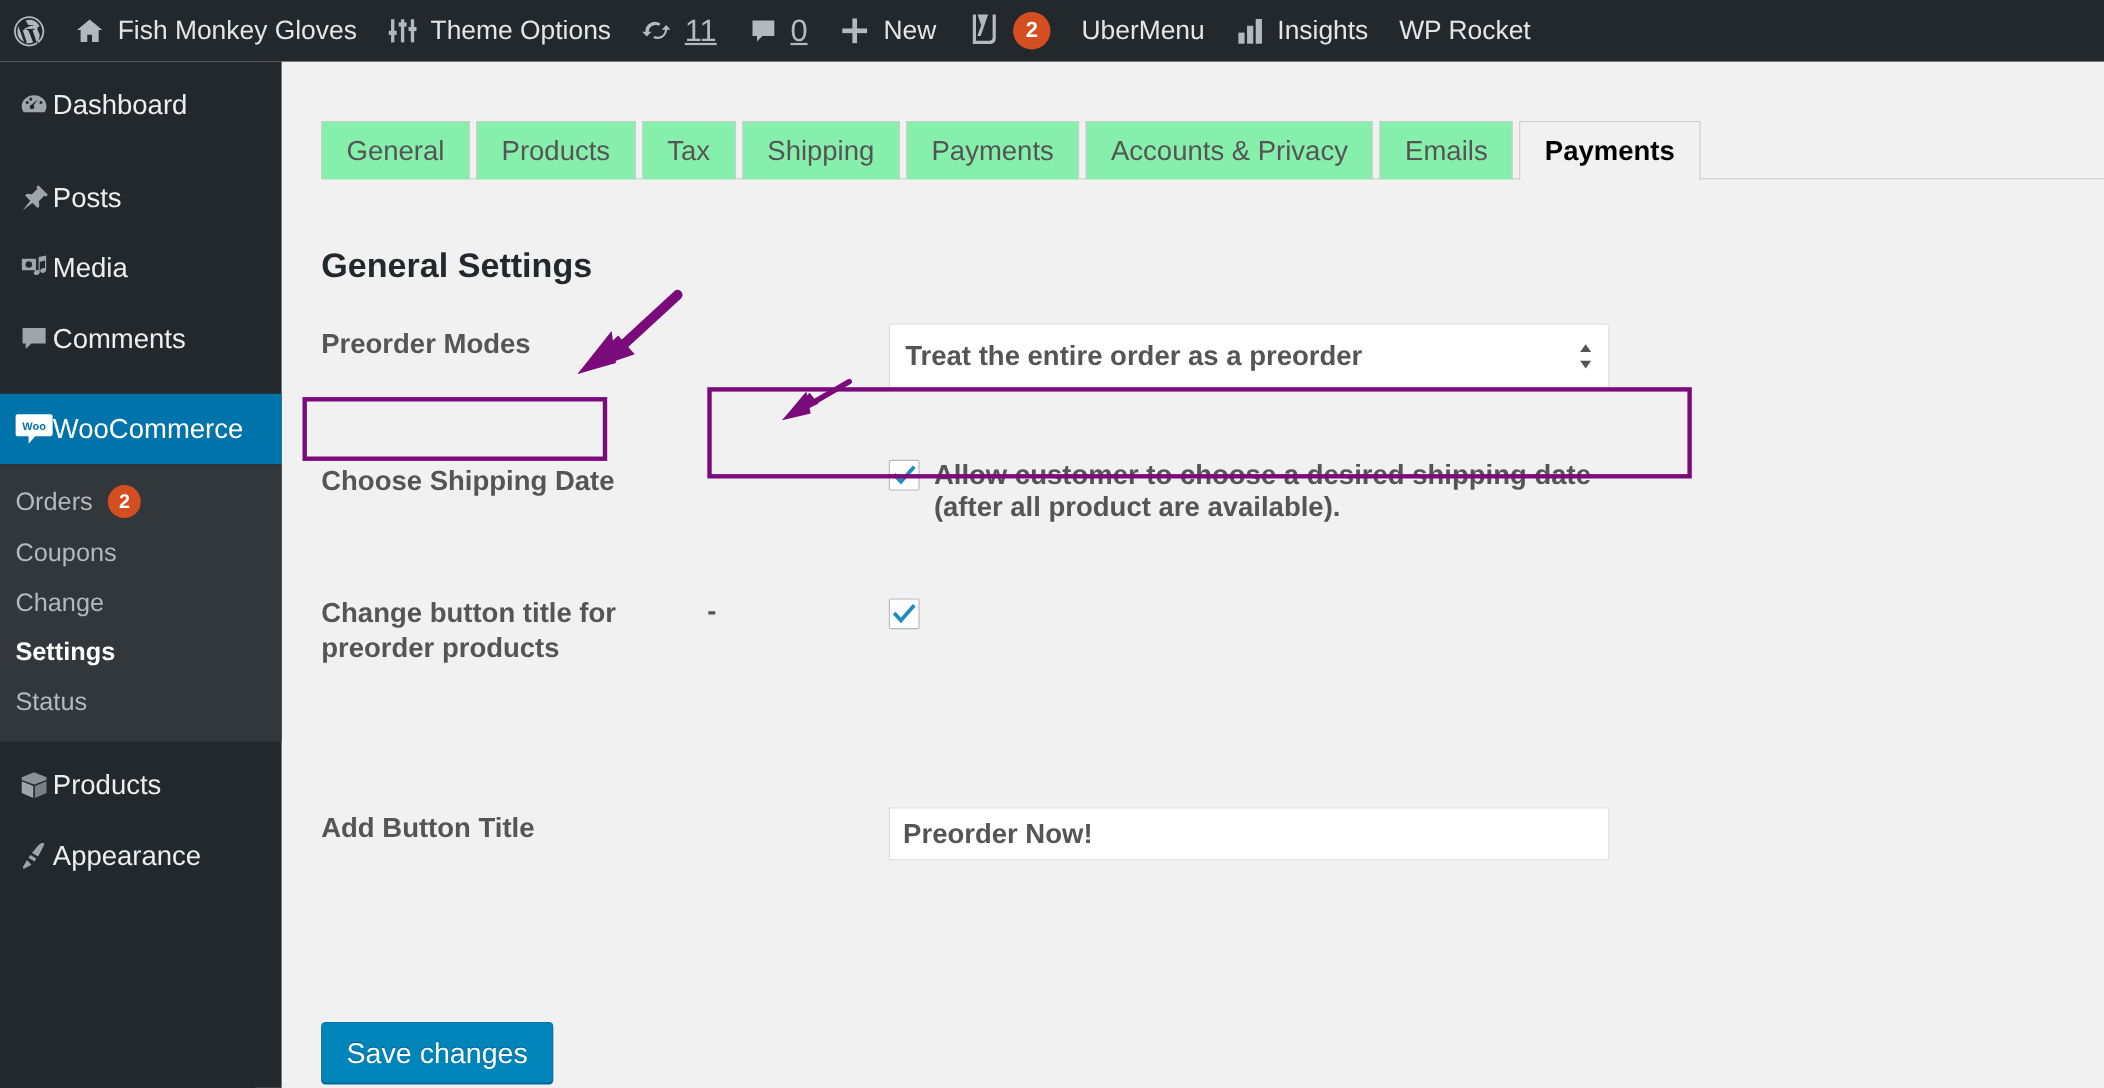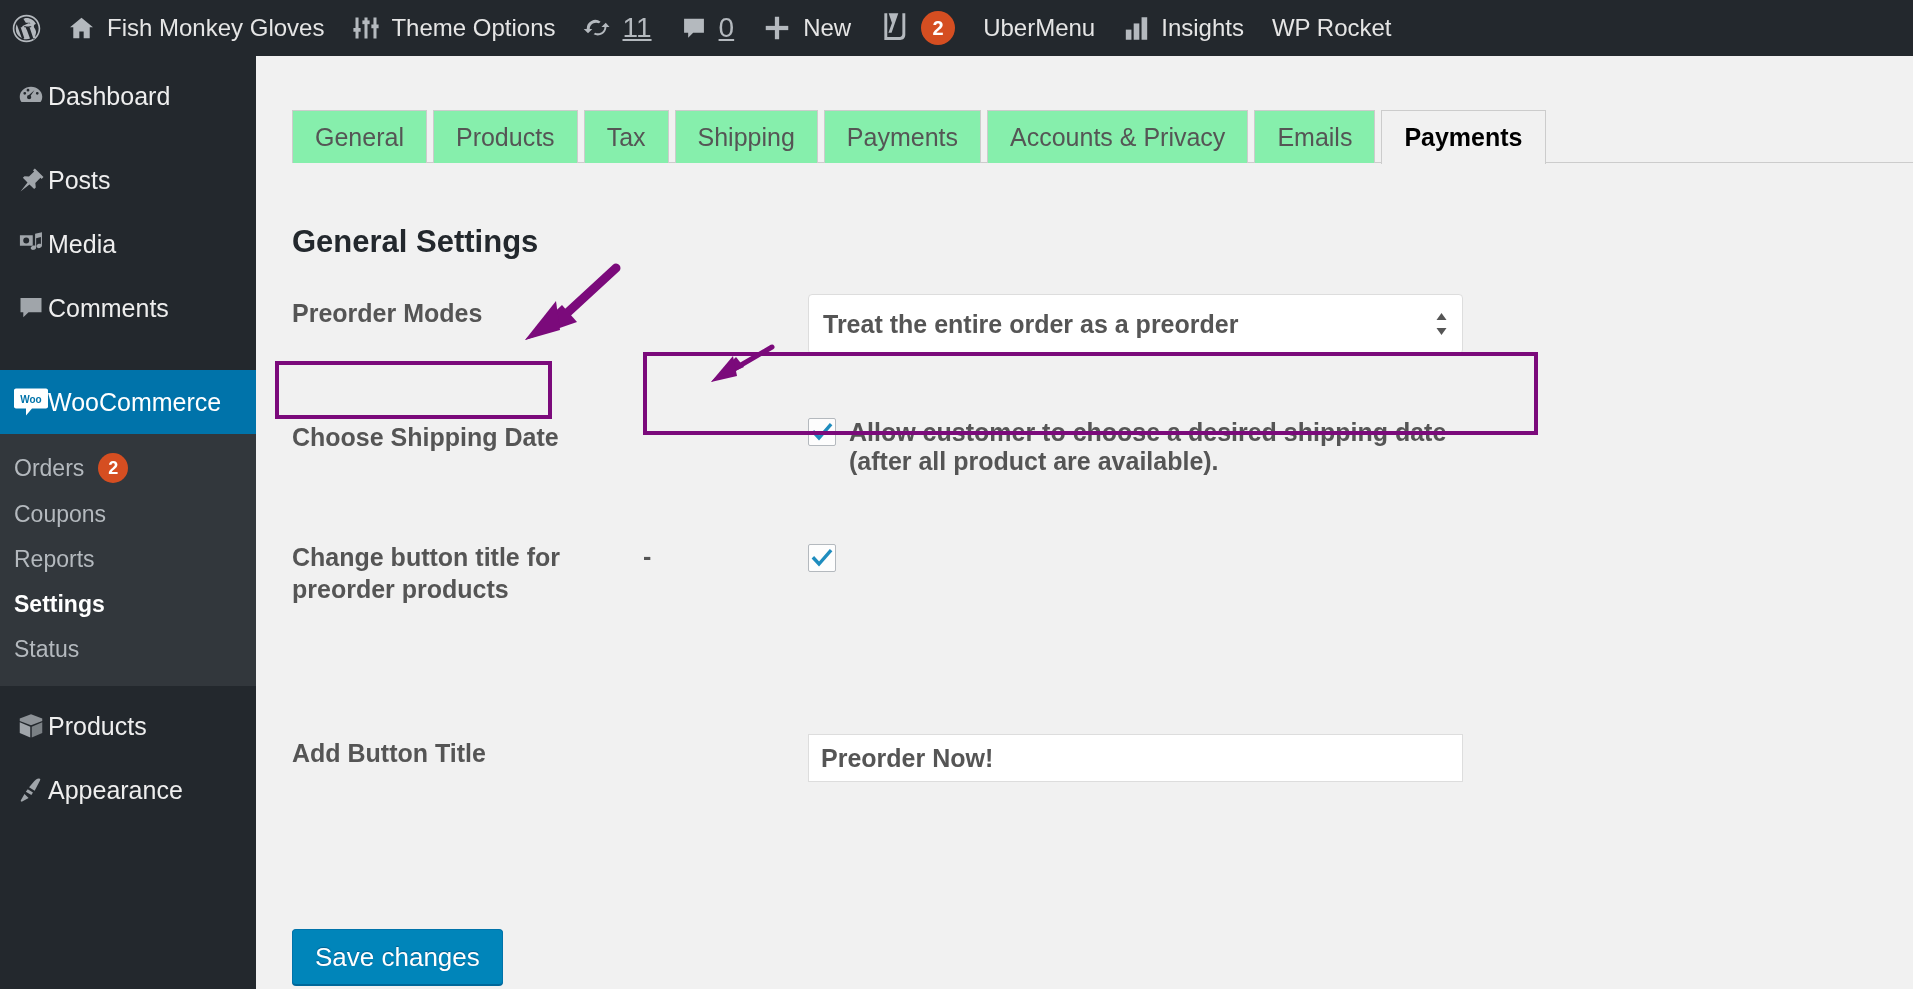--- a/index.html
+++ b/index.html
@@ -64,21 +64,20 @@
     padding-left: 14px;
     color: #eee;
     font-size: 25px;
     cursor: pointer;
   }
   .menu-top .mi { width: 34px; display: flex; align-items: center; justify-content: center; flex: 0 0 34px; }
   .menu-top.current {
     background: #0073aa;
     color: #fff;
     font-weight: 400;
-    margin-top: 12px;
   }
   .submenu {
     background: #32373c;
     padding: 10px 0 14px 0;
   }
   .submenu-item {
     display: flex; align-items: center;
     gap: 14px;
     padding: 9px 0 9px 14px;
     font-size: 23px;
@@ -411,21 +410,21 @@
 
   <div class="submenu">
     <div class="submenu-item">
       <span>Orders</span>
       <span class="sub-badge">2</span>
     </div>
     <div class="submenu-item">
       <span>Coupons</span>
     </div>
     <div class="submenu-item">
-      <span>Reports</span>
+      <span>Change</span>
     </div>
     <div class="submenu-item current">
       <span>Settings</span>
     </div>
     <div class="submenu-item">
       <span>Status</span>
     </div>
   </div>
 
   <div style="height:8px"></div>

